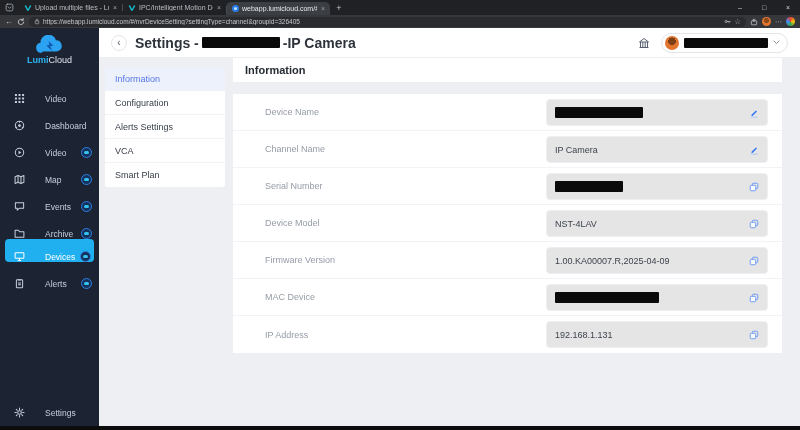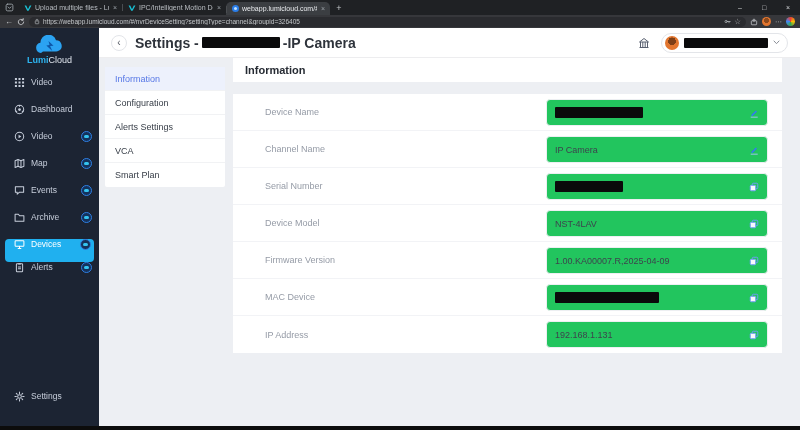--- a/index.html
+++ b/index.html
@@ -39,21 +39,21 @@
   
   .app { display:flex; height:398px; background:#edeff3; }
 
   
   .sidebar { width:99px; flex:none; background:#1c2433; color:#c7cedb; display:flex; flex-direction:column; position:relative; }
   .logo { text-align:center; padding-top:7px; }
   .logo-text { font-size:9px; font-weight:bold; margin-top:-1px; }
   .logo-text .lumi { color:#2db4f0; }
   .logo-text .cloud { color:#dfe4ec; font-weight:normal; }
   .menu { margin-top:12px; }
-  .s-item { height:27px; display:flex; align-items:flex-start; gap:6px; padding:0 8px 0 14px; font-size:8.5px; position:relative; }
+  .s-item { height:27px; display:flex; align-items:flex-end; gap:20px; padding:0 8px 0 14px; font-size:8.5px; position:relative; }
   .s-item svg { flex:none; }
   .s-item .badge { position:absolute; right:7px; }
   .s-item.active { background:#20b0ef; color:#fff; border-radius:4px; margin:0 5px; padding-left:9px; height:23px; }
   .s-item.active .badge { right:3px; }
   .badge { width:11px; height:11px; border-radius:50%; background:#14325c; border:1px solid #2f7fe3;
            display:flex; align-items:center; justify-content:center; }
   .badge i { display:block; width:5px; height:3.5px; border-radius:1.5px; background:#35c4f0; }
   .s-settings { position:absolute; bottom:8px; left:0; right:0; }
 
   
@@ -77,21 +77,21 @@
   .tab-item { height:24px; line-height:24px; padding-left:10px; border-bottom:1px solid #f1f2f4; white-space:nowrap; }
   .tab-item:last-child { border-bottom:none; }
   .tab-item.active { background:#edf1fc; color:#5677e6; }
 
   .info-panel { flex:1; background:#fff; margin:0 18px 0 8px; height:295px; }
   .panel-title { height:24px; line-height:24px; padding-left:12px; font-size:11px; font-weight:bold; color:#262b33; }
   .panel-gap { height:12px; background:#edeff3; }
   .row { height:37px; position:relative; display:flex; align-items:center; border-bottom:1px solid #f2f3f6; }
   .row:last-child { border-bottom:none; }
   .row-label { padding-left:32px; font-size:9px; color:#959ba6; }
-  .value-box { position:absolute; right:14px; top:5px; width:222px; height:27px; background:#22c55e;
+  .value-box { position:absolute; right:14px; top:5px; width:222px; height:27px; background:#e5e5e5;
                border:1px solid #edeff2; border-radius:4px; display:flex; align-items:center; padding:0 8px; }
   .value-text { font-size:9px; color:#3d434d; white-space:nowrap; }
   .action-icon { margin-left:auto; display:flex; align-items:center; }
 
   .bottom-bar { height:4px; background:#0c0c0c; }
 
   svg { display:block; }
 </style>
 </head>
 <body>

